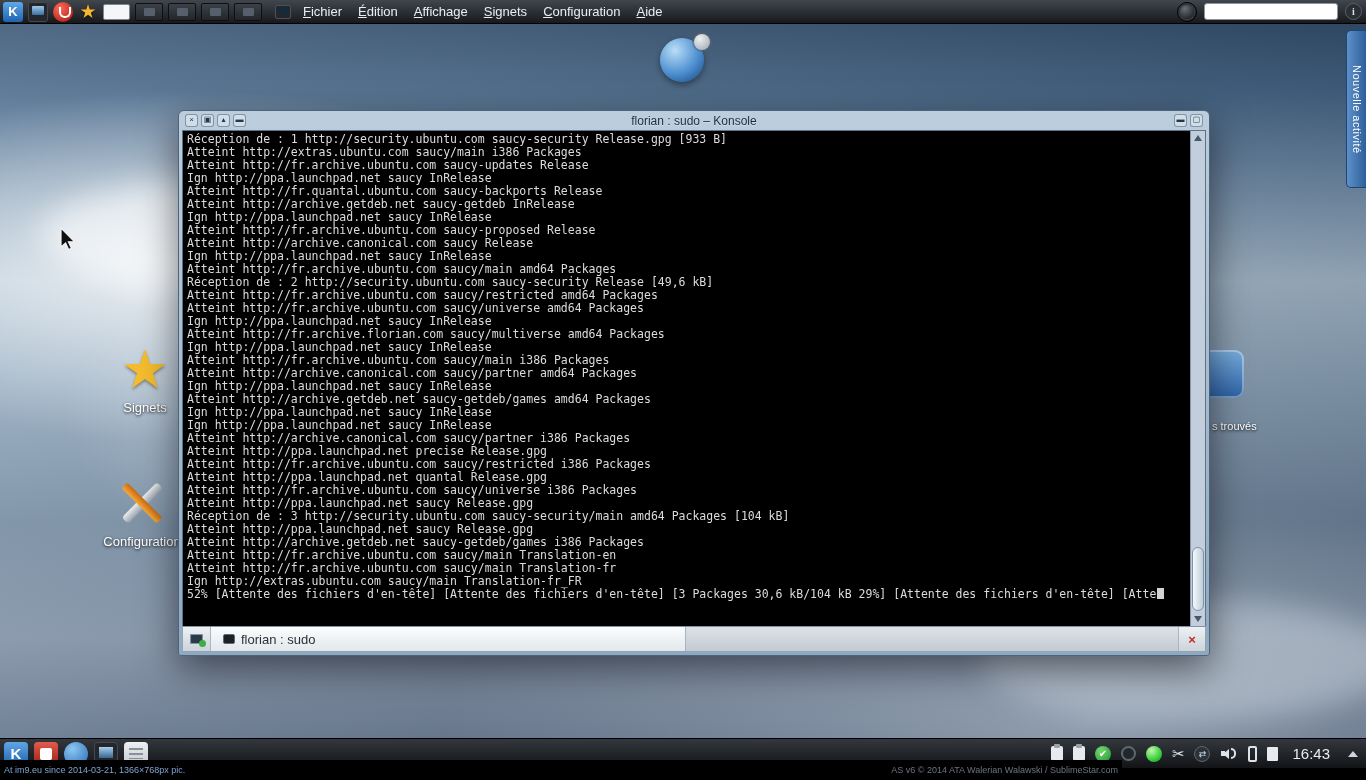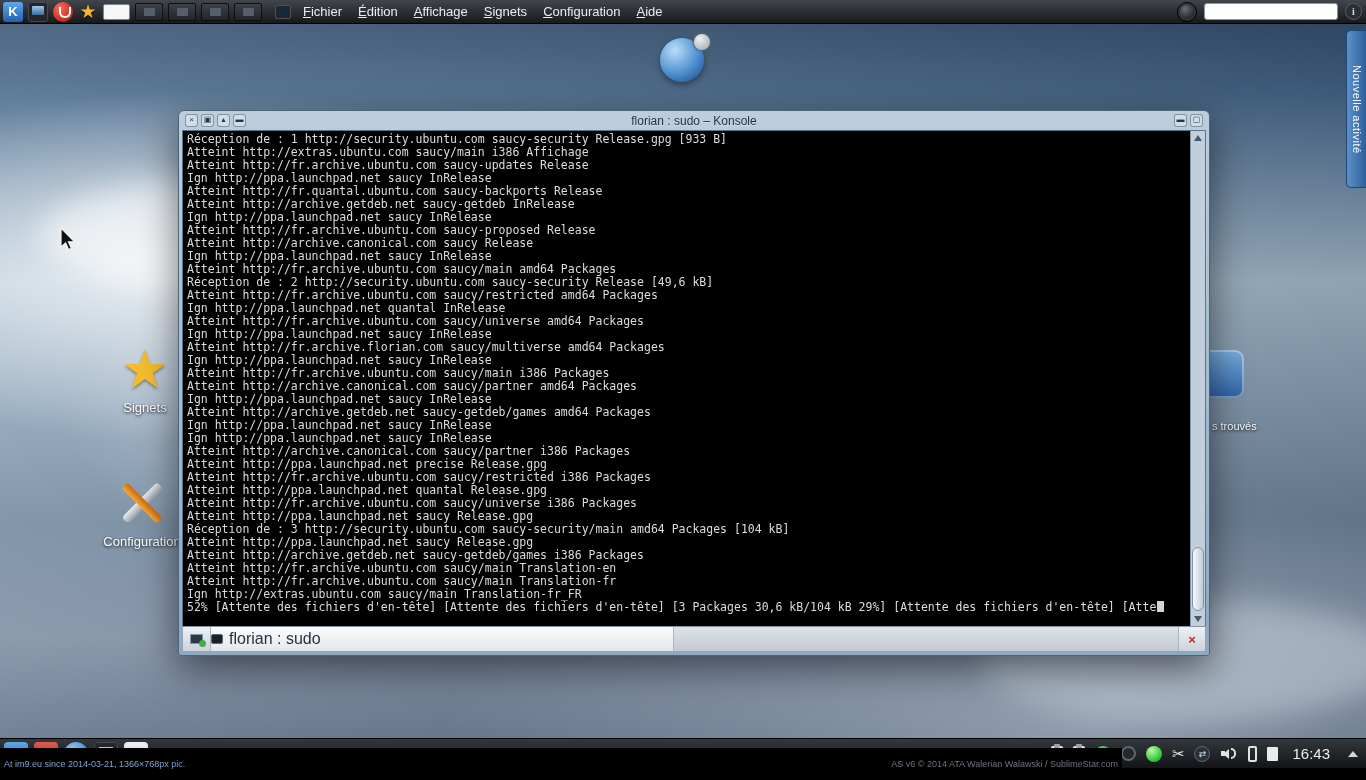--- a/index.html
+++ b/index.html
@@ -84,22 +84,22 @@
   .sb-arrow{position:absolute;left:3px;width:0;height:0;border-left:4px solid transparent;border-right:4px solid transparent;}
   .sb-arrow.up{top:4px;border-bottom:6px solid #46586a;}
   .sb-arrow.down{bottom:4px;border-top:6px solid #46586a;}
   .sb-thumb{position:absolute;left:1px;right:1px;bottom:15px;height:64px;border-radius:6px;
     background:linear-gradient(90deg,#f5f8fb,#bfcdd9);border:1px solid #7d93a6;box-sizing:border-box;}
   .statusbar{height:26px;display:flex;align-items:stretch;background:linear-gradient(#eef1f4,#ccd3da);
     border:1px solid #93a5b5;border-top:1px solid #7f93a4;box-sizing:border-box;}
   .newtab-btn{width:27px;display:flex;align-items:center;justify-content:center;border-right:1px solid #a9b5c0;}
   .newtab-ico{width:13px;height:10px;background:#2b3a46;border-radius:2px;position:relative;box-shadow:inset 0 0 0 1px #7e93a6;}
   .newtab-ico::after{content:"";position:absolute;right:-3px;bottom:-3px;width:7px;height:7px;background:#3fae4a;border-radius:50%;}
-  .tab{width:462px;display:flex;align-items:center;gap:6px;padding-left:0;
-    background:linear-gradient(#fbfcfd,#e3e8ec);border-right:1px solid #a9b5c0;font-size:16px;color:#2a3publicite138;color:#2a3138;}
+  .tab{width:462px;display:flex;align-items:center;gap:6px;padding-left:12px;
+    background:linear-gradient(#fbfcfd,#e3e8ec);border-right:1px solid #a9b5c0;font-size:13px;color:#2a3publicite138;color:#2a3138;}
   .tab-ico{width:12px;height:10px;background:#1d2126;border:1px solid #5c6a76;border-radius:2px;box-sizing:border-box;}
   .tab-spacer{flex:1;background:linear-gradient(#dde2e7,#c3cad1);border-right:1px solid #a9b5c0;}
   .closetab-btn{width:26px;display:flex;align-items:center;justify-content:center;color:#c22a22;font-weight:bold;font-size:13px;}
 
   
   .bottom-panel{position:absolute;left:0;bottom:12px;width:1366px;height:30px;z-index:10;display:flex;align-items:center;
     background:linear-gradient(#33383e,#121417);border-top:1px solid #000;box-sizing:border-box;}
   .bp-left{display:flex;align-items:center;gap:6px;padding-left:4px;}
   .bp-icon{width:24px;height:24px;border-radius:4px;display:flex;align-items:center;justify-content:center;box-sizing:border-box;}
   .bp-icon.launcher{background:linear-gradient(#5fa6e6,#1f62ab);color:#fff;font-size:15px;font-weight:bold;}
@@ -124,21 +124,21 @@
   .icon-volume::before{content:"";position:absolute;left:1px;top:5.5px;width:4px;height:5px;background:#dde3e8;}
   .icon-volume::after{content:"";position:absolute;left:3px;top:3px;width:0;height:0;border-top:5px solid transparent;border-bottom:5px solid transparent;border-right:6px solid #dde3e8;}
   .icon-volume .wave{position:absolute;left:11px;top:2.5px;width:5px;height:11px;border:2px solid #dde3e8;border-left:none;border-radius:0 7px 7px 0;box-sizing:border-box;}
   .phoneico{width:9px;height:16px;border:2px solid #dde3e8;border-radius:2px;box-sizing:border-box;}
   .pageico{width:11px;height:14px;background:#e7ebee;border-radius:1px;}
   .clock{color:#e9edf2;font-size:15px;margin-left:4px;}
   .expander{width:0;height:0;border-left:5px solid transparent;border-right:5px solid transparent;border-bottom:6px solid #cfd5da;margin-left:8px;}
 
   
   .watermark{position:absolute;left:0;bottom:0;width:1122px;height:12px;background:#000;z-index:11;
-    display:flex;align-items:center;justify-content:space-between;font-size:9px;padding:16px 4px;box-sizing:border-box;}
+    display:flex;align-items:center;justify-content:space-between;font-size:9px;padding:10px 4px;box-sizing:border-box;}
   .wm-left{color:#7fa3d0;}
   .wm-right{color:#6d7480;}
 
   
   .cursor{position:absolute;left:60px;top:227px;z-index:50;}
 </style>
 </head>
 <body>
 
 <div class="screen">
@@ -207,33 +207,32 @@
       <div class="tb-title">florian : sudo – Konsole</div>
       <div class="tb-group tb-right">
         <span class="tbtn">▬</span>
         <span class="tbtn">▢</span>
       </div>
     </div>
     <div class="win-body">
       <div class="term">
 
       <div class="term-line">Réception de : 1 http://security.ubuntu.com saucy-security Release.gpg [933 B]</div>
-          <div class="term-line">Atteint http://extras.ubuntu.com saucy/main i386 Affichage</div>
+          <div class="term-line">Atteint http://extras.ubuntu.com saucy/main i386 Packages</div>
           <div class="term-line">Atteint http://fr.archive.ubuntu.com saucy-updates Release</div>
           <div class="term-line">Ign http://ppa.launchpad.net saucy InRelease</div>
           <div class="term-line">Atteint http://fr.quantal.ubuntu.com saucy-backports Release</div>
           <div class="term-line">Atteint http://archive.getdeb.net saucy-getdeb InRelease</div>
           <div class="term-line">Ign http://ppa.launchpad.net saucy InRelease</div>
           <div class="term-line">Atteint http://fr.archive.ubuntu.com saucy-proposed Release</div>
           <div class="term-line">Atteint http://archive.canonical.com saucy Release</div>
           <div class="term-line">Ign http://ppa.launchpad.net saucy InRelease</div>
           <div class="term-line">Atteint http://fr.archive.ubuntu.com saucy/main amd64 Packages</div>
           <div class="term-line">Réception de : 2 http://security.ubuntu.com saucy-security Release [49,6 kB]</div>
           <div class="term-line">Atteint http://fr.archive.ubuntu.com saucy/restricted amd64 Packages</div>
-          <div class="term-line">Ign http://ppa.launchpad.net quantal InRelease</div>
           <div class="term-line">Atteint http://fr.archive.ubuntu.com saucy/universe amd64 Packages</div>
           <div class="term-line">Ign http://ppa.launchpad.net saucy InRelease</div>
           <div class="term-line">Atteint http://fr.archive.florian.com saucy/multiverse amd64 Packages</div>
           <div class="term-line">Ign http://ppa.launchpad.net saucy InRelease</div>
           <div class="term-line">Atteint http://fr.archive.ubuntu.com saucy/main i386 Packages</div>
           <div class="term-line">Atteint http://archive.canonical.com saucy/partner amd64 Packages</div>
           <div class="term-line">Ign http://ppa.launchpad.net saucy InRelease</div>
           <div class="term-line">Atteint http://archive.getdeb.net saucy-getdeb/games amd64 Packages</div>
           <div class="term-line">Ign http://ppa.launchpad.net saucy InRelease</div>
           <div class="term-line">Ign http://ppa.launchpad.net saucy InRelease</div>

